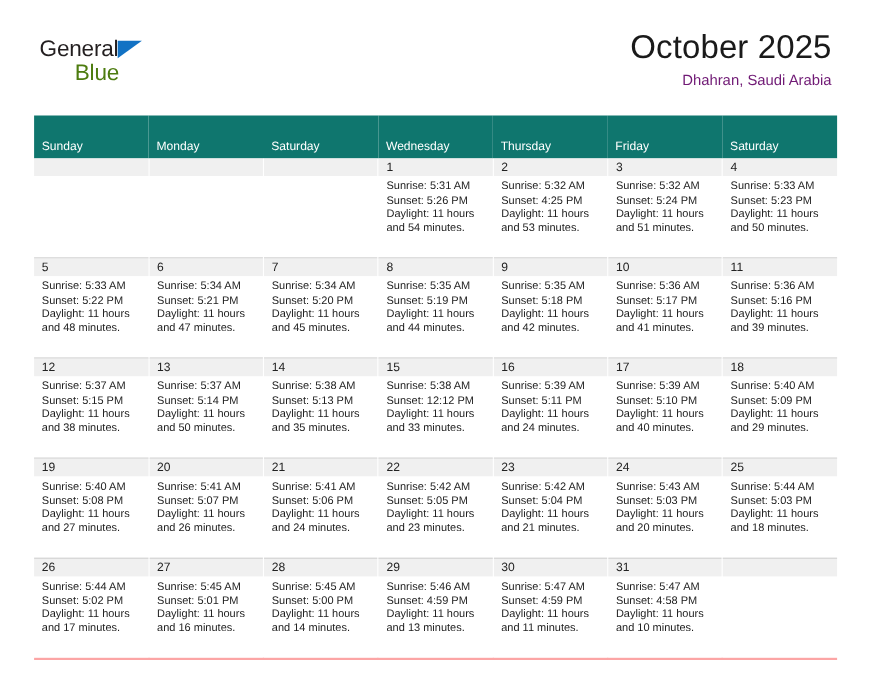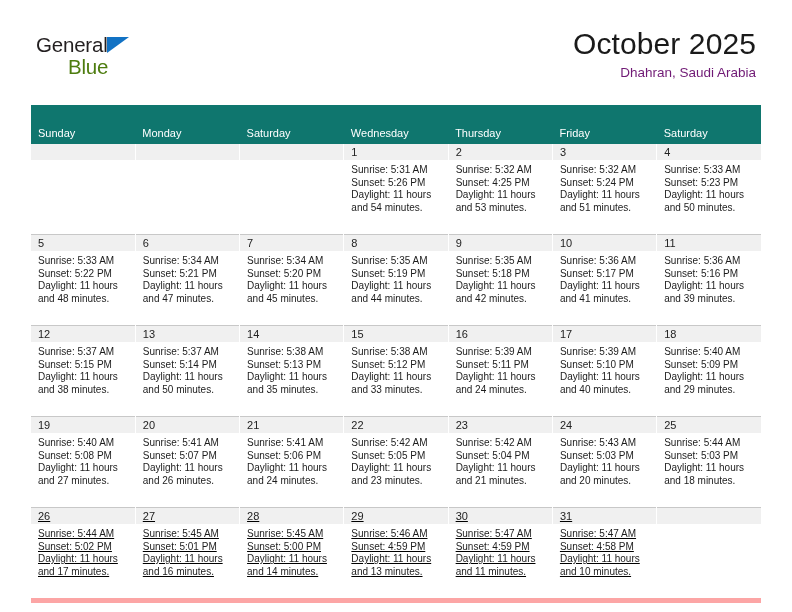--- a/index.html
+++ b/index.html
@@ -103,21 +103,21 @@
   }
   table.cal td {
     vertical-align: top;
     padding: 0;
     border-right: 1px solid #ffffff;
     width: 104.28px;
     height: 90px;
   }
   table.cal td:last-child { border-right: none; }
   tr.week { border-bottom: 1px solid #c8c8c8; }
-  tr.week:last-child { border-bottom: 5px solid #fca5a5; text-decoration: underline; }
+  tr.week:last-child { border-bottom: 2px solid #fca5a5; }
 
   .cell {
     height: 90px;
     position: relative;
   }
   .cell.filled .daynum-band {
     background: #f0f0f0;
   }
   .daynum-band {
     height: 16px;
@@ -338,21 +338,21 @@
                   <div>Daylight: 11 hours</div>
                   <div>and 35 minutes.</div>
                 </div>
               </div>
             </td>
             <td>
               <div class="cell filled">
                 <div class="daynum-band">15</div>
                 <div class="lines">
                   <div>Sunrise: 5:38 AM</div>
-                  <div>Sunset: 5:12 PM</div>
+                  <div>Sunset: 12:12 PM</div>
                   <div>Daylight: 11 hours</div>
                   <div>and 33 minutes.</div>
                 </div>
               </div>
             </td>
             <td>
               <div class="cell filled">
                 <div class="daynum-band">16</div>
                 <div class="lines">
                   <div>Sunrise: 5:39 AM</div>

